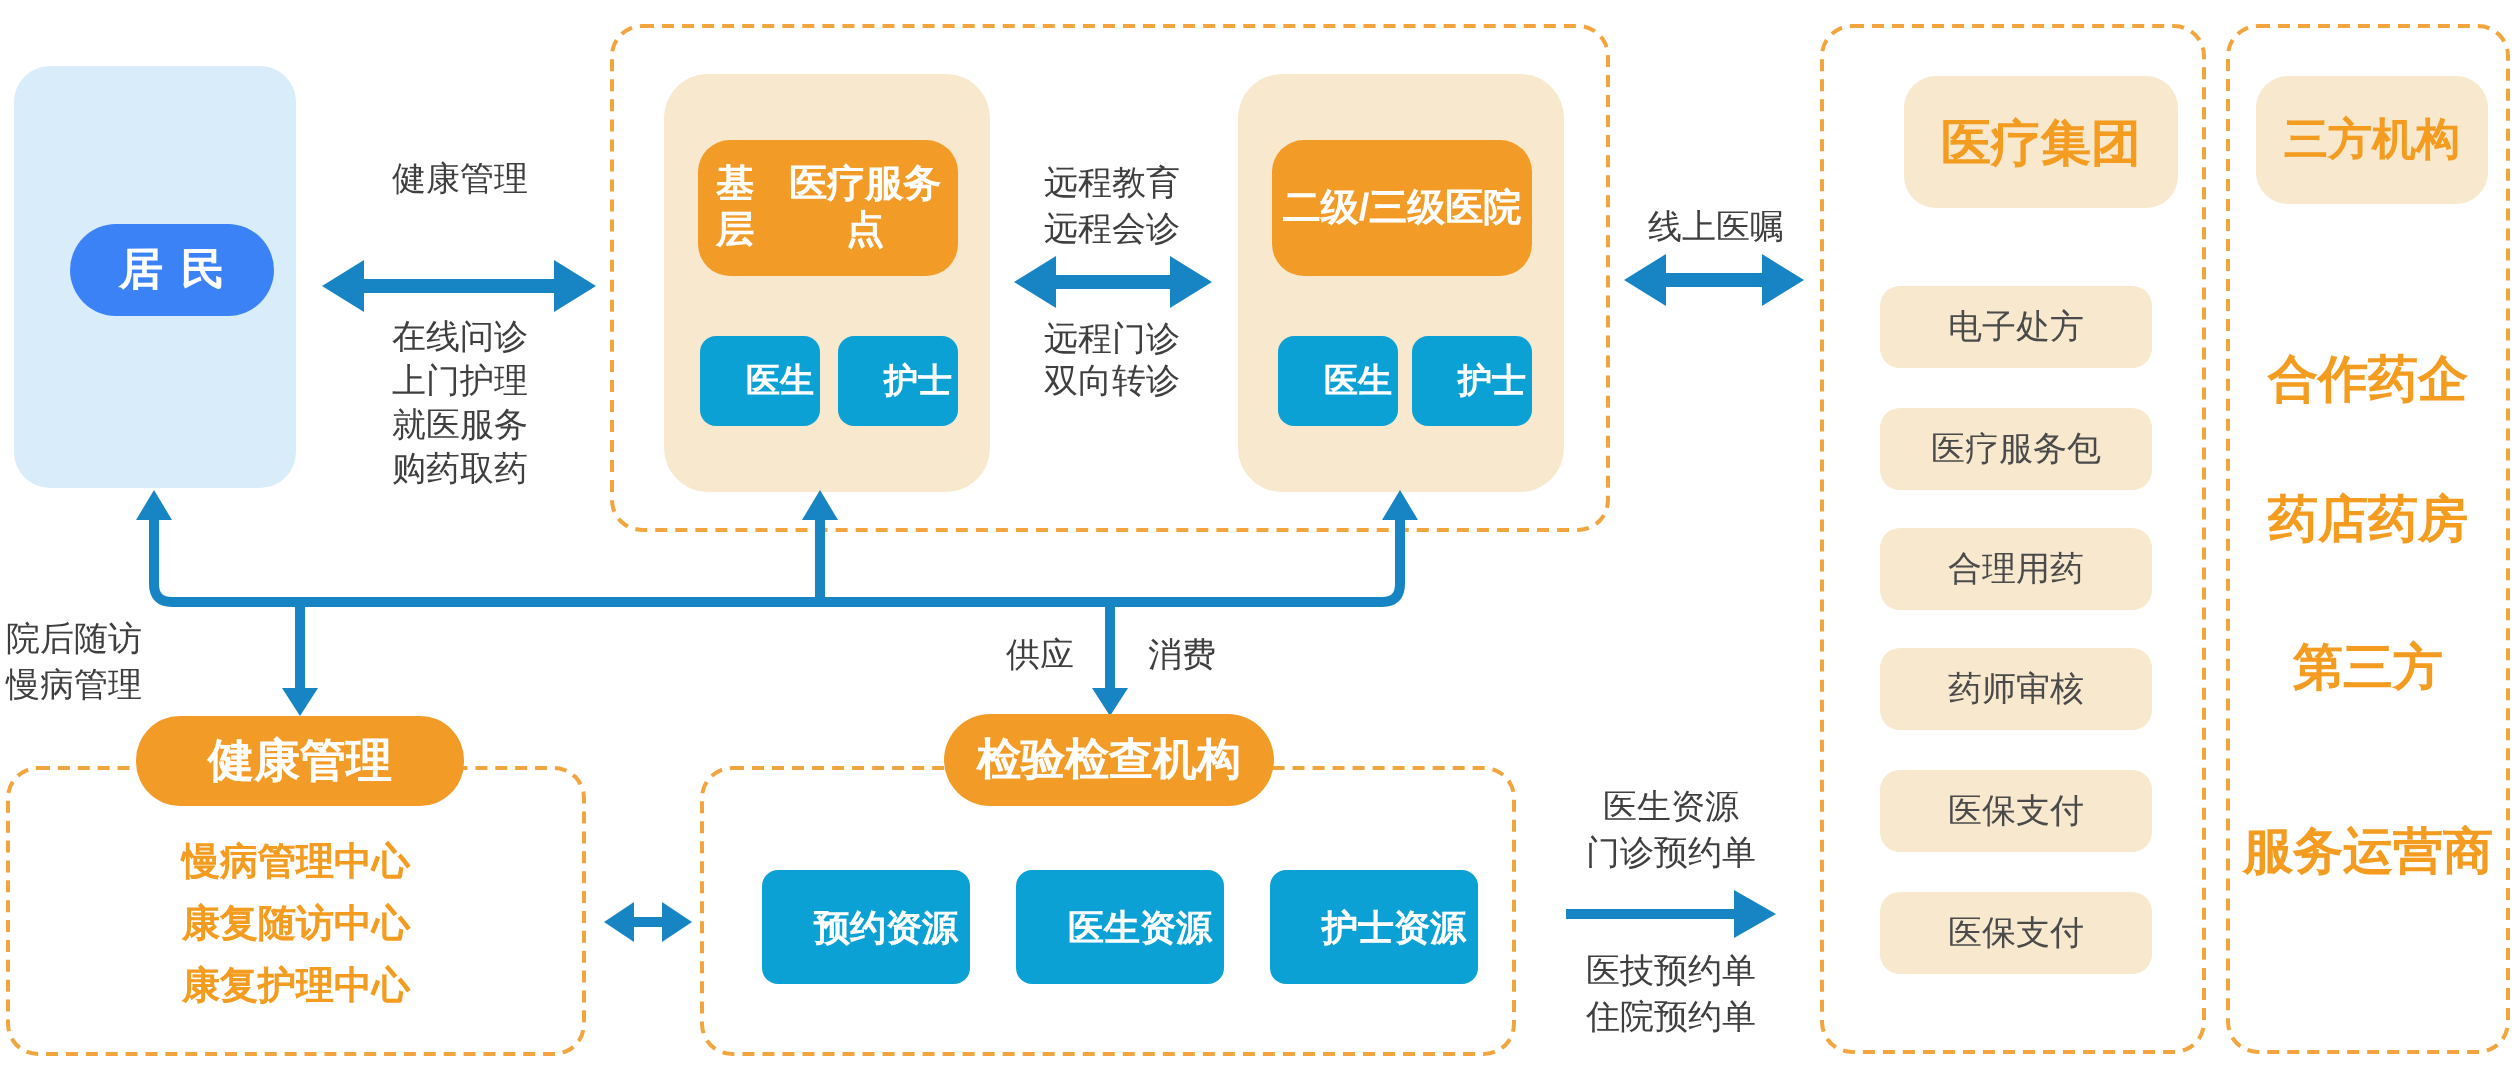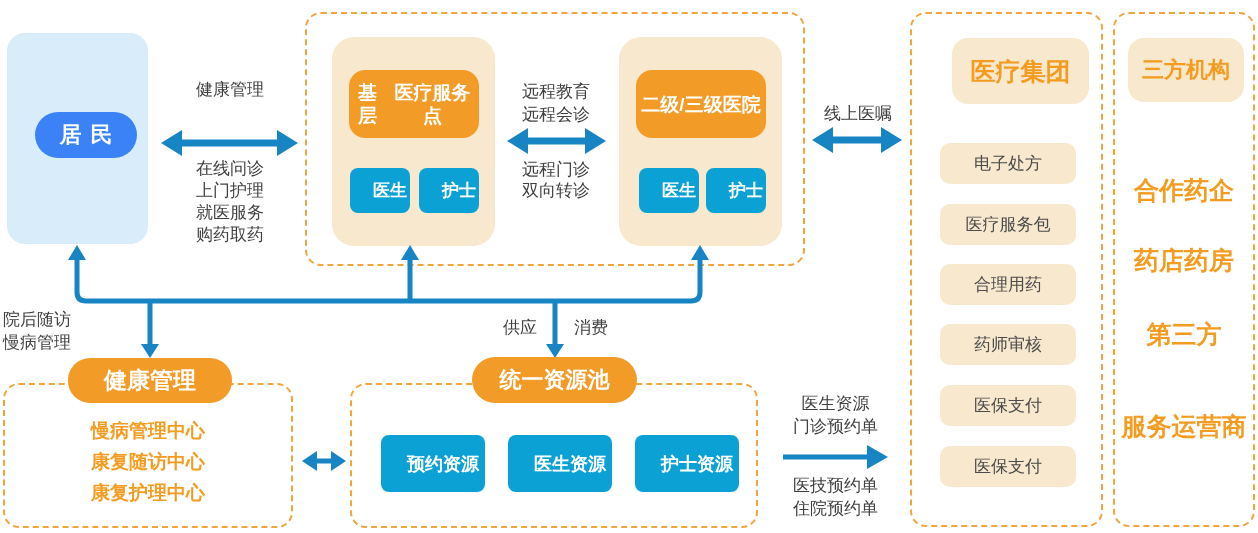--- a/index.html
+++ b/index.html
@@ -178,21 +178,21 @@
     <div class="hm-item" style="top:64px;">康复随访中心</div>
     <div class="hm-item" style="top:95px;">康复护理中心</div>
   </div>
   <div class="orange-pill" style="left:68px;top:358px;width:164px;height:45px;border-radius:22px;font-size:23px;">健康管理</div>
 
   <div class="dashed" style="left:350px;top:383px;width:408px;height:145px;">
     <div class="cyan-chip" style="left:29px;top:50px;width:104px;height:57px;font-size:18px;">预约资源</div>
     <div class="cyan-chip" style="left:156px;top:50px;width:104px;height:57px;font-size:18px;">医生资源</div>
     <div class="cyan-chip" style="left:283px;top:50px;width:104px;height:57px;font-size:18px;">护士资源</div>
   </div>
-  <div class="orange-pill" style="left:472px;top:357px;width:165px;height:46px;border-radius:23px;font-size:22px;">统一资源池</div>
+  <div class="orange-pill" style="left:472px;top:357px;width:165px;height:46px;border-radius:23px;font-size:22px;">检验检查机构</div>
 
   <div class="lbl" style="left:783px;top:392px;width:105px;">
     <div>医生资源</div>
     <div>门诊预约单</div>
   </div>
   <div class="lbl" style="left:783px;top:474px;width:105px;">
     <div>医技预约单</div>
     <div>住院预约单</div>
   </div>
 

